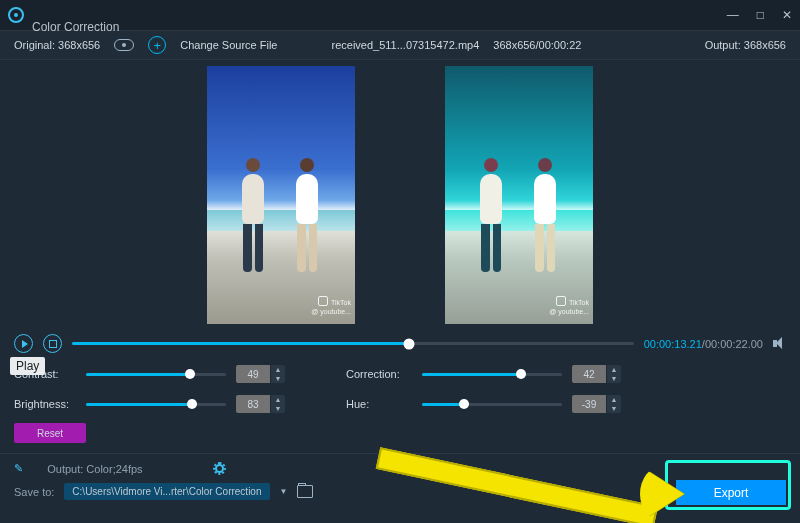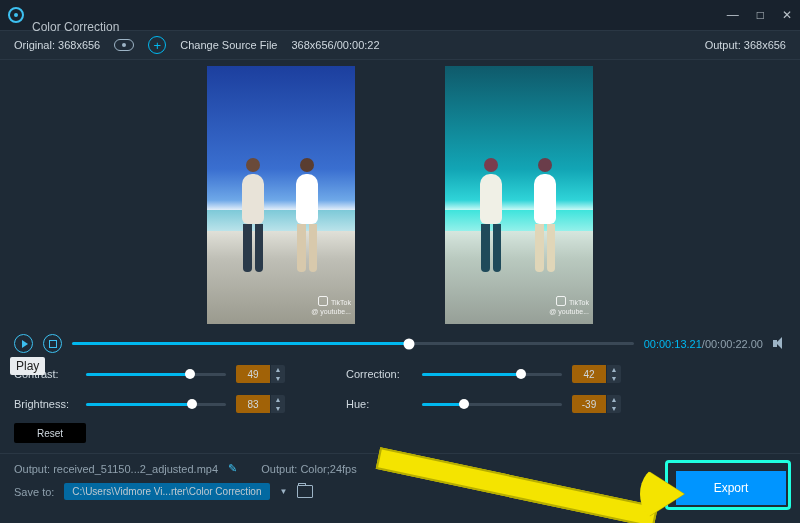--- a/index.html
+++ b/index.html
@@ -50,35 +50,35 @@
   .vol-icon { width:13px; height:11px; position:relative; }
   .vol-icon::before { content:""; position:absolute; left:0; top:2px; width:4px; height:7px; background:#9db4c6; }
   .vol-icon::after { content:""; position:absolute; left:3px; top:-1px; width:0; height:0; border-right:6px solid #9db4c6; border-top:6.5px solid transparent; border-bottom:6.5px solid transparent; }
   .play-tooltip { position:absolute; background:#e9ecef; color:#222; font-size:12px; padding:2px 6px; border-radius:2px; top:357px; left:10px; }
 
   .sliders-grid { display:grid; grid-template-columns:62px 140px 50px 40px 66px 140px 50px; column-gap:10px; row-gap:12px; align-items:center; padding:10px 14px 4px 14px; font-size:11px; }
   .hslider { position:relative; height:3px; background:#3a4856; border-radius:2px; }
   .hslider .fill { position:absolute; left:0; top:0; bottom:0; background:#00b8f0; border-radius:2px; }
   .hslider .thumb { position:absolute; top:50%; width:10px; height:10px; background:#fff; border-radius:50%; transform:translate(-50%,-50%); }
   .numbox { display:flex; align-items:center; }
-  .numbox .val { width:34px; height:18px; background:#a16207; display:flex; align-items:center; justify-content:center; border-radius:2px 0 0 2px; font-size:10px; color:#cfd8df; }
+  .numbox .val { width:34px; height:18px; background:#737373; display:flex; align-items:center; justify-content:center; border-radius:2px 0 0 2px; font-size:10px; color:#cfd8df; }
   .numbox .arrows { width:14px; height:18px; background:#2a3744; border-left:1px solid #1e2a36; display:flex; flex-direction:column; border-radius:0 2px 2px 0; }
   .numbox .arrows span { flex:1; display:flex; align-items:center; justify-content:center; font-size:7px; color:#9db4c6; cursor:pointer; }
-  .reset-btn { margin:6px 0 0 14px; width:72px; height:20px; background:#000000; display:flex; align-items:center; justify-content:center; font-size:10px; cursor:pointer; border-radius:2px; }
+  .reset-btn { margin:6px 0 0 14px; width:72px; height:20px; background:#a21caf; display:flex; align-items:center; justify-content:center; font-size:10px; cursor:pointer; border-radius:2px; }
 
   .divider { height:1px; background:#2a3744; margin:10px 0 0 0; }
   .out-row, .save-row { display:flex; align-items:center; gap:10px; padding:8px 14px 0; font-size:11px; color:#8fa0ad; }
   .small-icon { color:#3dc0f0; cursor:pointer; }
   .gear { width:13px; height:13px; display:inline-block; position:relative; }
   .gear::before { content:""; position:absolute; inset:2px; border:2px solid #3dc0f0; border-radius:50%; }
   .gear::after { content:""; position:absolute; inset:0; border:2px dotted #3dc0f0; border-radius:50%; }
-  .pathbox { background:#0369a1; padding:3px 8px; border-radius:2px; color:#bfc9d0; font-size:10px; }
+  .pathbox { background:#0c4a6e; padding:3px 8px; border-radius:2px; color:#bfc9d0; font-size:10px; }
   .folder-icon { width:14px; height:11px; border:1.3px solid #9db4c6; border-radius:1px; position:relative; cursor:pointer; }
   .folder-icon::before { content:""; position:absolute; top:-3px; left:0; width:6px; height:2px; border:1.3px solid #9db4c6; border-bottom:none; border-radius:1px 1px 0 0; }
-  .export-btn { position:absolute; right:14px; bottom:18px; width:110px; height:34px; background:#0095ff; color:#fff; display:flex; align-items:center; justify-content:center; font-size:12px; cursor:pointer; box-sizing:border-box; }
+  .export-btn { position:absolute; right:14px; bottom:18px; width:110px; height:25px; background:#0095ff; color:#fff; display:flex; align-items:center; justify-content:center; font-size:12px; cursor:pointer; box-sizing:border-box; }
   .export-ring { position:absolute; right:9px; bottom:13px; width:120px; height:44px; border:3px solid #1fffe0; border-radius:4px; pointer-events:none; }
   .arrow-annot { position:absolute; pointer-events:none; }
   .arrow-annot.shaft { left:378px; top:432px; width:280px; height:52px; transform:rotate(12deg); transform-origin:left center; }
   .arrow-annot.shaft::before { content:""; position:absolute; left:0; top:50%; width:100%; height:18px; background:#f4e400; transform:translateY(-50%); border:2px solid #b6ad00; }
   .arrow-annot.head { left:640px; top:466px; width:0; height:0; border-left:44px solid #f4e400; border-top:28px solid transparent; border-bottom:28px solid transparent; filter:drop-shadow(1px 0 0 #b6ad00); }
 </style>
 </head>
 <body>
 
 <div class="titlebar">
@@ -89,20 +89,21 @@
     <span>□</span>
     <span>✕</span>
   </div>
 </div>
 
 <div class="toolbar">
   <span><span>Original:</span> <span>368x656</span></span>
   <span class="eye-icon"></span>
   <span class="plus-circ">+</span>
   <span>Change Source File</span>
+  <span style="margin-left:40px">received_511...07315472.mp4</span>
   <span>368x656/00:00:22</span>
   <span class="spacer"></span>
   <span><span>Output:</span> <span>368x656</span></span>
 </div>
 
 <div class="preview-row">
   <div class="preview orig">
     <div class="sky"></div>
       <div class="sea"></div>
       <div class="sand"></div>
@@ -215,21 +216,20 @@
         <span>▲</span>
         <span>▼</span>
       </span>
     </div>
 </div>
 <div class="reset-btn">Reset</div>
 
 <div class="divider"></div>
 
 <div class="out-row">
-  <span><span>Output:</span> <span>received_51150...2_adjusted.mp4</span></span>
   <span class="small-icon">✎</span>
   <span style="margin-left:14px"><span>Output:</span> <span>Color;24fps</span></span>
   <span class="gear" style="margin-left:60px"></span>
 </div>
 
 <div class="save-row">
   <span>Save to:</span>
   <span class="pathbox">C:\Users\Vidmore Vi...rter\Color Correction</span>
   <span style="font-size:8px;color:#9db4c6">▼</span>
   <span class="folder-icon"></span>

